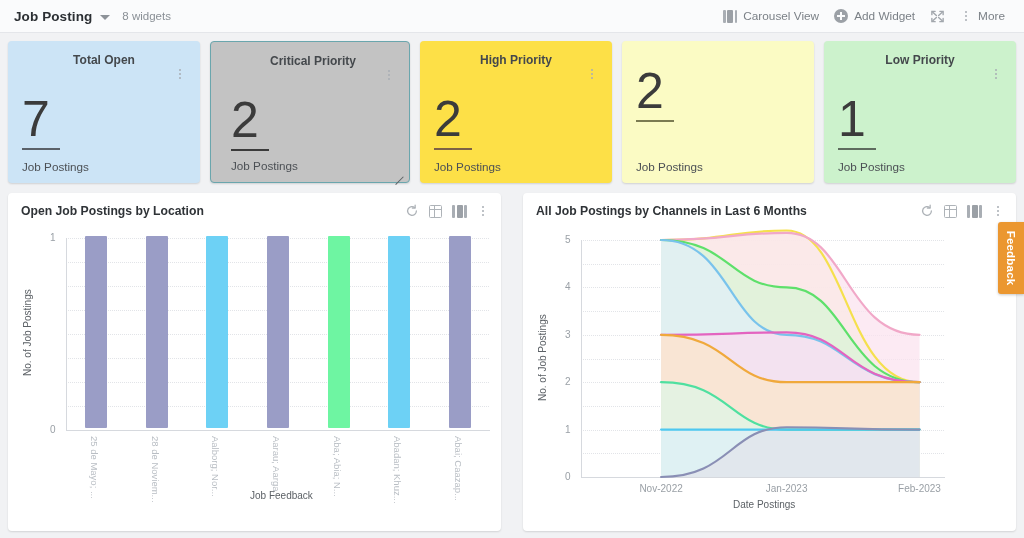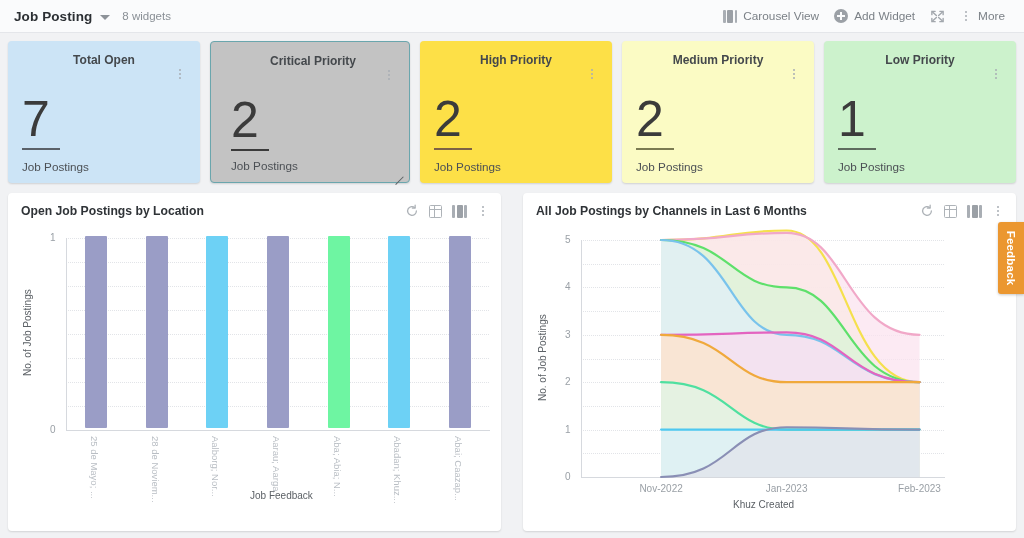--- a/index.html
+++ b/index.html
@@ -200,28 +200,20 @@
           <span class="kebab">
             <i></i>
             <i></i>
             <i></i>
           </span>
         </div>
         <div class="kpi-value" style="border-bottom-color: rgb(125, 98, 69);">2</div>
         <div class="kpi-sub">Job Postings</div>
       </div>
       <div class="kpi" style="background: rgb(251, 251, 196);">
-        <div class="kpi-head">
-          <div class="kpi-title">Medium Priority</div>
-          <span class="kebab">
-            <i></i>
-            <i></i>
-            <i></i>
-          </span>
-        </div>
         <div class="kpi-value" style="border-bottom-color: rgb(123, 123, 82);">2</div>
         <div class="kpi-sub">Job Postings</div>
       </div>
       <div class="kpi" style="background: rgb(204, 242, 204);">
         <div class="kpi-head">
           <div class="kpi-title">Low Priority</div>
           <span class="kebab">
             <i></i>
             <i></i>
             <i></i>
@@ -346,21 +338,21 @@
             <path d="M138.07999999999998,108.80000000000001 C207.149,108.80000000000001 207.14899999999997,106.43 263.65999999999997,106.43 C323.447,106.43 323.447,156.2 396.52000000000004,156.2" fill="none" stroke="#e364c0" stroke-width="2.2" stroke-linecap="round"></path>
             <path d="M138.07999999999998,108.80000000000001 C207.149,108.80000000000001 207.14899999999997,156.2 263.65999999999997,156.2 C323.447,156.2 323.447,156.2 396.52000000000004,156.2" fill="none" stroke="#f0a93c" stroke-width="2.2" stroke-linecap="round"></path>
             <path d="M138.07999999999998,156.2 C207.149,156.2 207.14899999999997,203.6 263.65999999999997,203.6 C323.447,203.6 323.447,203.6 396.52000000000004,203.6" fill="none" stroke="#4fe0a0" stroke-width="2.2" stroke-linecap="round"></path>
             <path d="M138.07999999999998,203.6 C207.149,203.6 207.14899999999997,203.6 263.65999999999997,203.6 C323.447,203.6 323.447,203.6 396.52000000000004,203.6" fill="none" stroke="#4ec8f0" stroke-width="2.2" stroke-linecap="round"></path>
             <path d="M138.07999999999998,251 C207.149,251 207.14899999999997,201.23 263.65999999999997,201.23 C323.447,201.23 323.447,203.6 396.52000000000004,203.6" fill="none" stroke="#8a8fb5" stroke-width="2.2" stroke-linecap="round"></path>
           </svg>
           <div class="tick" style="left:114.07999999999998px;top:257px;width:48px;text-align:center;">Nov-2022</div>
           <div class="tick" style="left:239.65999999999997px;top:257px;width:48px;text-align:center;">Jan-2023</div>
           <div class="tick" style="left:372.52000000000004px;top:257px;width:48px;text-align:center;">Feb-2023</div>
           <div class="axis-title y-title" style="left:14px;top:174.5px;">No. of Job Postings</div>
-          <div class="axis-title" style="left:210px;top:273px;">Khuz Created</div>
+          <div class="axis-title" style="left:210px;top:273px;">Date Postings</div>
         </div>
     </div>
   </div>
 </div>
 
 <div class="feedback">
   <span>Feedback</span>
 </div>
 
 </body></html>

